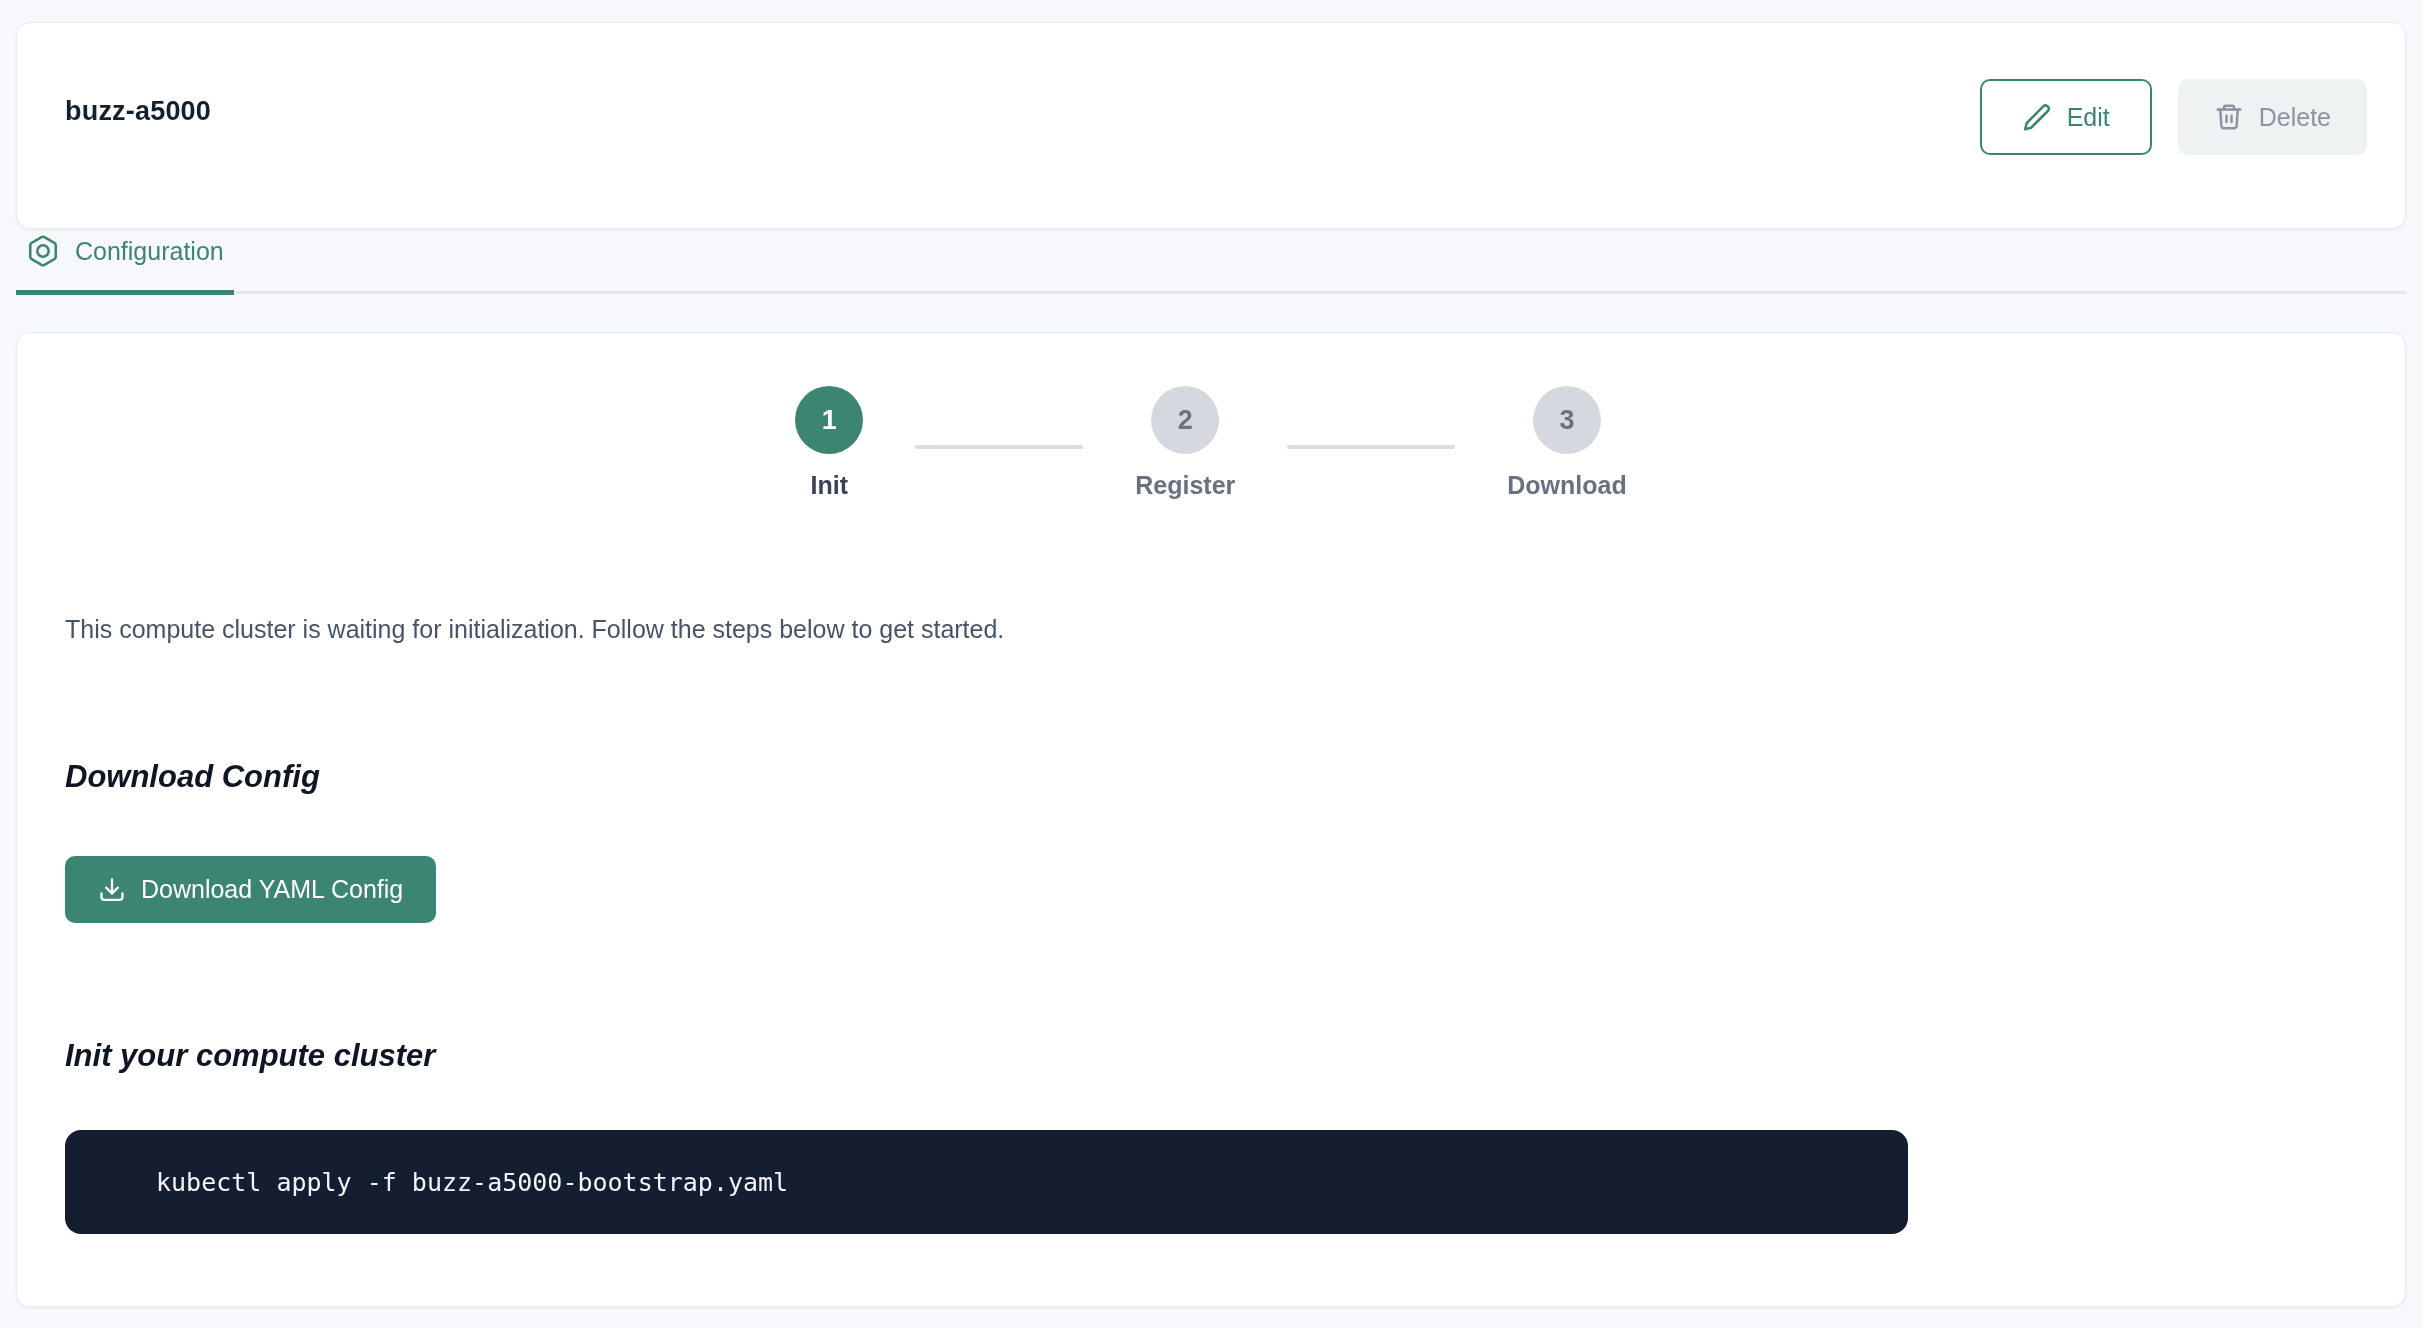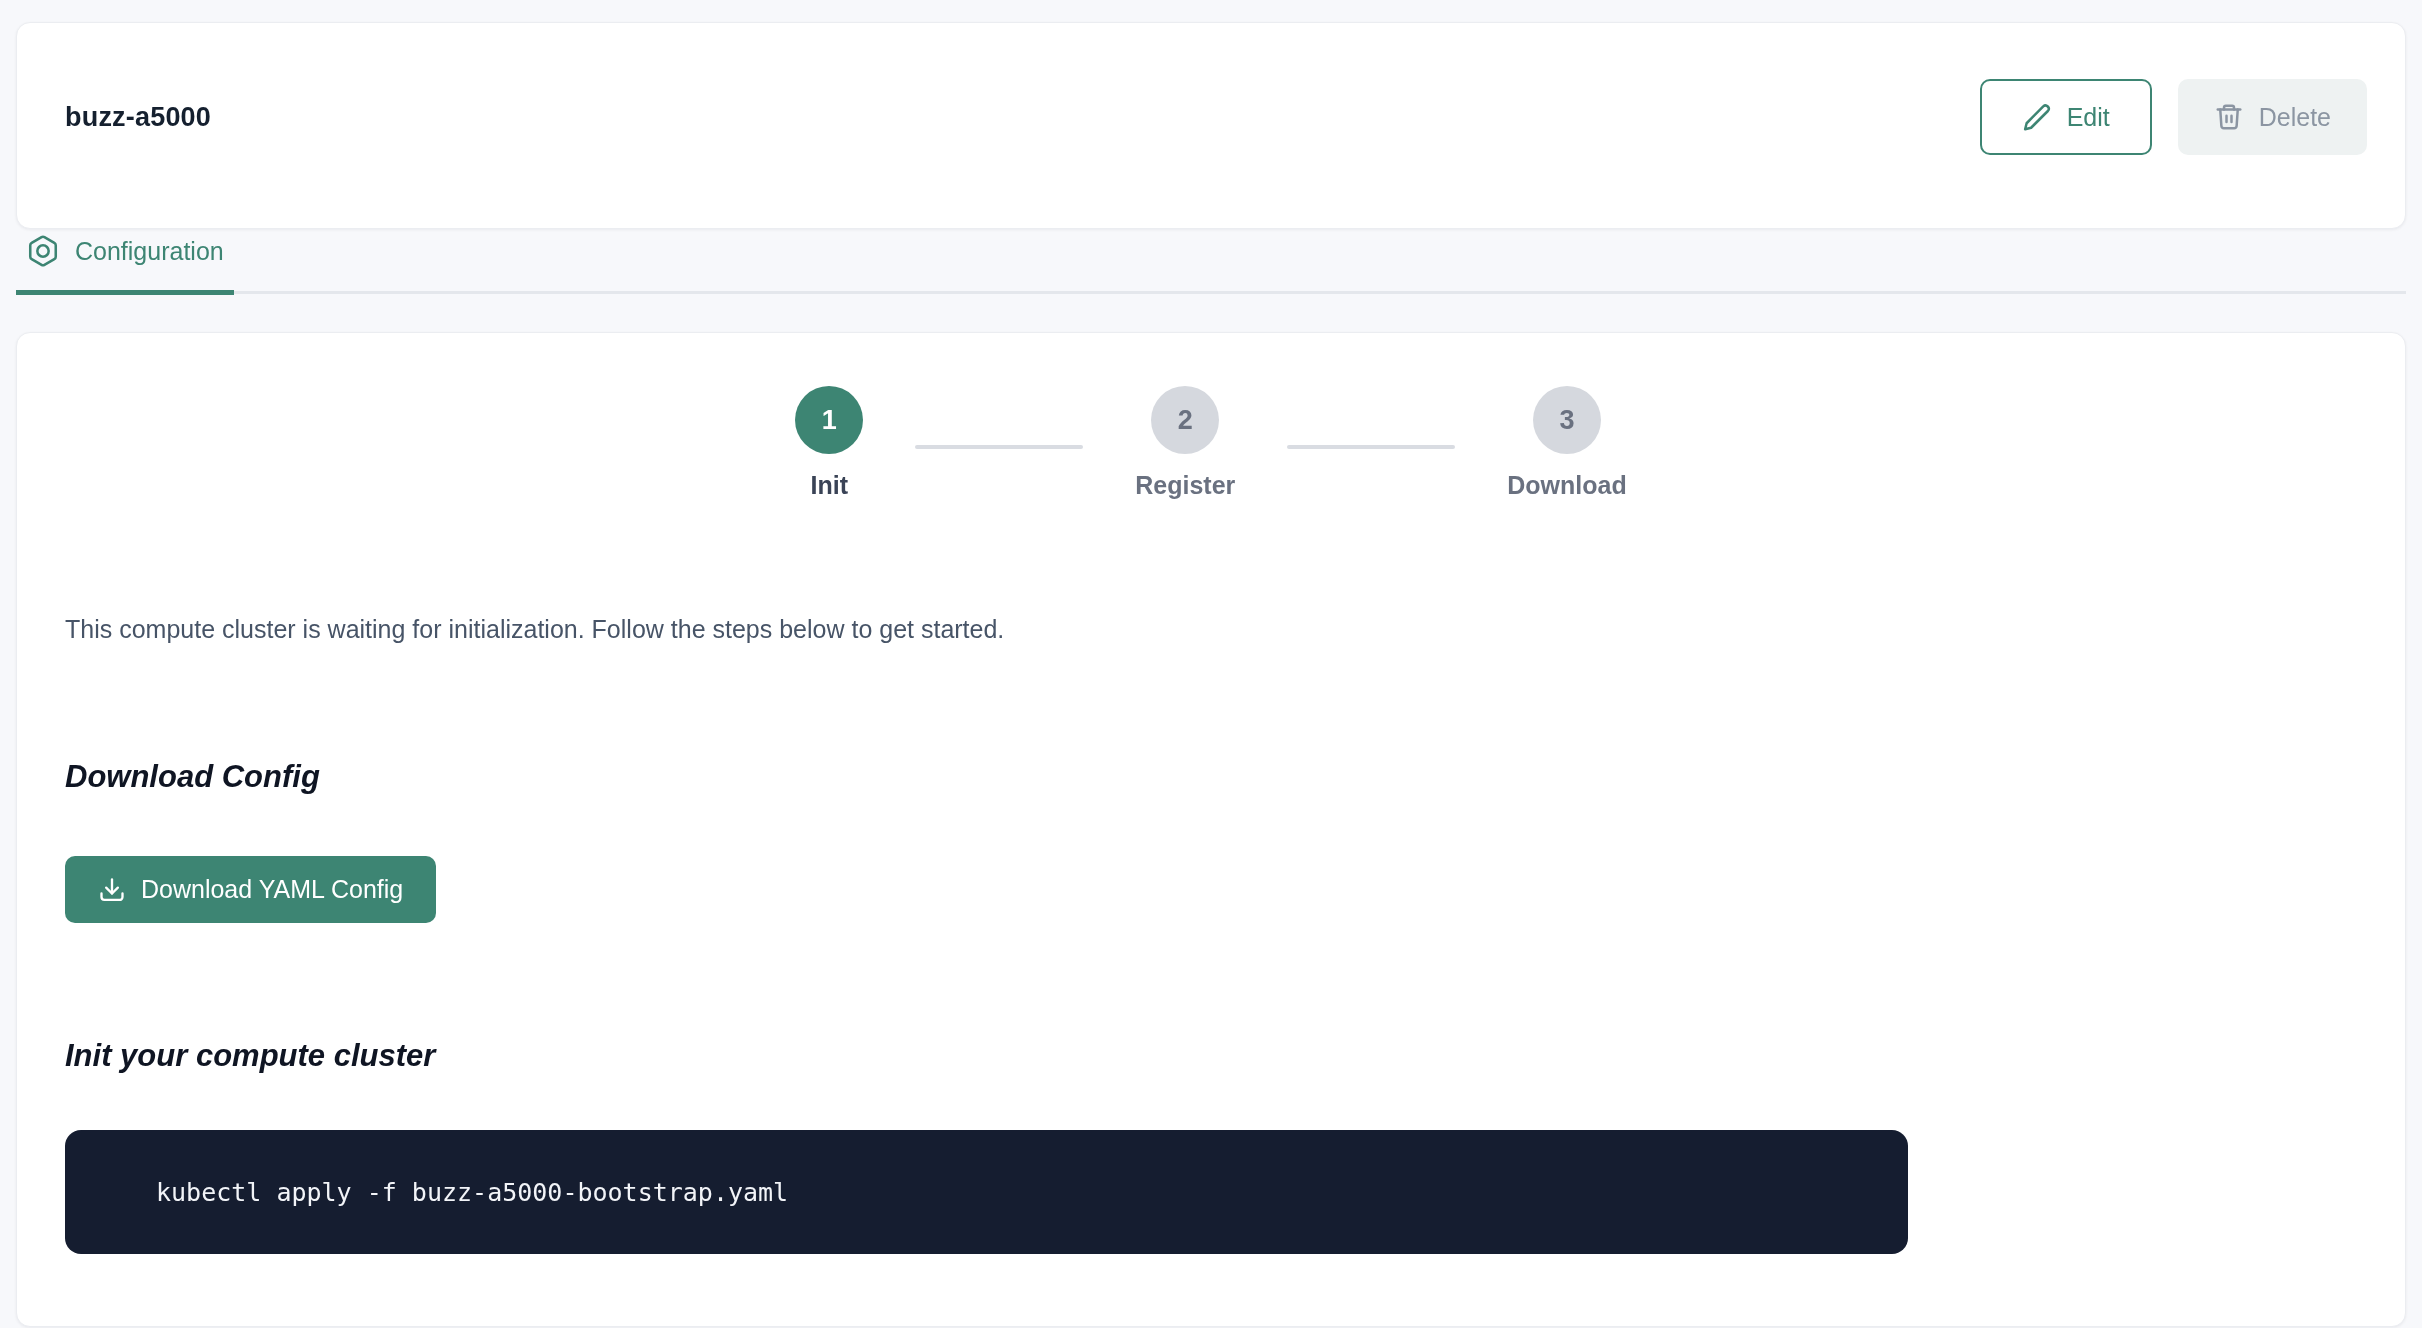--- a/index.html
+++ b/index.html
@@ -37,21 +37,21 @@
     height:207px;
     display:flex;
     align-items:flex-start;
     justify-content:space-between;
     padding:56px 38px 0 48px;
   }
   .cluster-title{
     font-size:27px;
     font-weight:700;
     letter-spacing:.2px;
-    margin-top:23px;
+    margin-top:17px;
     color:#15202f;
   }
   .header-actions{display:flex;gap:26px;}
   .btn{
     display:inline-flex;
     align-items:center;
     justify-content:center;
     gap:15px;
     height:76px;
     padding:0 36px;
@@ -160,21 +160,21 @@
     height:67px;
     padding:0 33px;
     border-radius:10px;
     font-size:25px;
   }
   .init-heading{}
   .codeblock{
     margin-top:55px;
     width:1843px;
     max-width:100%;
-    height:124px;
+    height:104px;
     background:var(--code-bg);
     border-radius:16px;
     display:flex;
     align-items:center;
     padding:0 40px 0 91px;
   }
   .codeblock code{
     font-family:"DejaVu Sans Mono","Liberation Mono",monospace;
     font-size:25px;
     color:var(--code-text);

